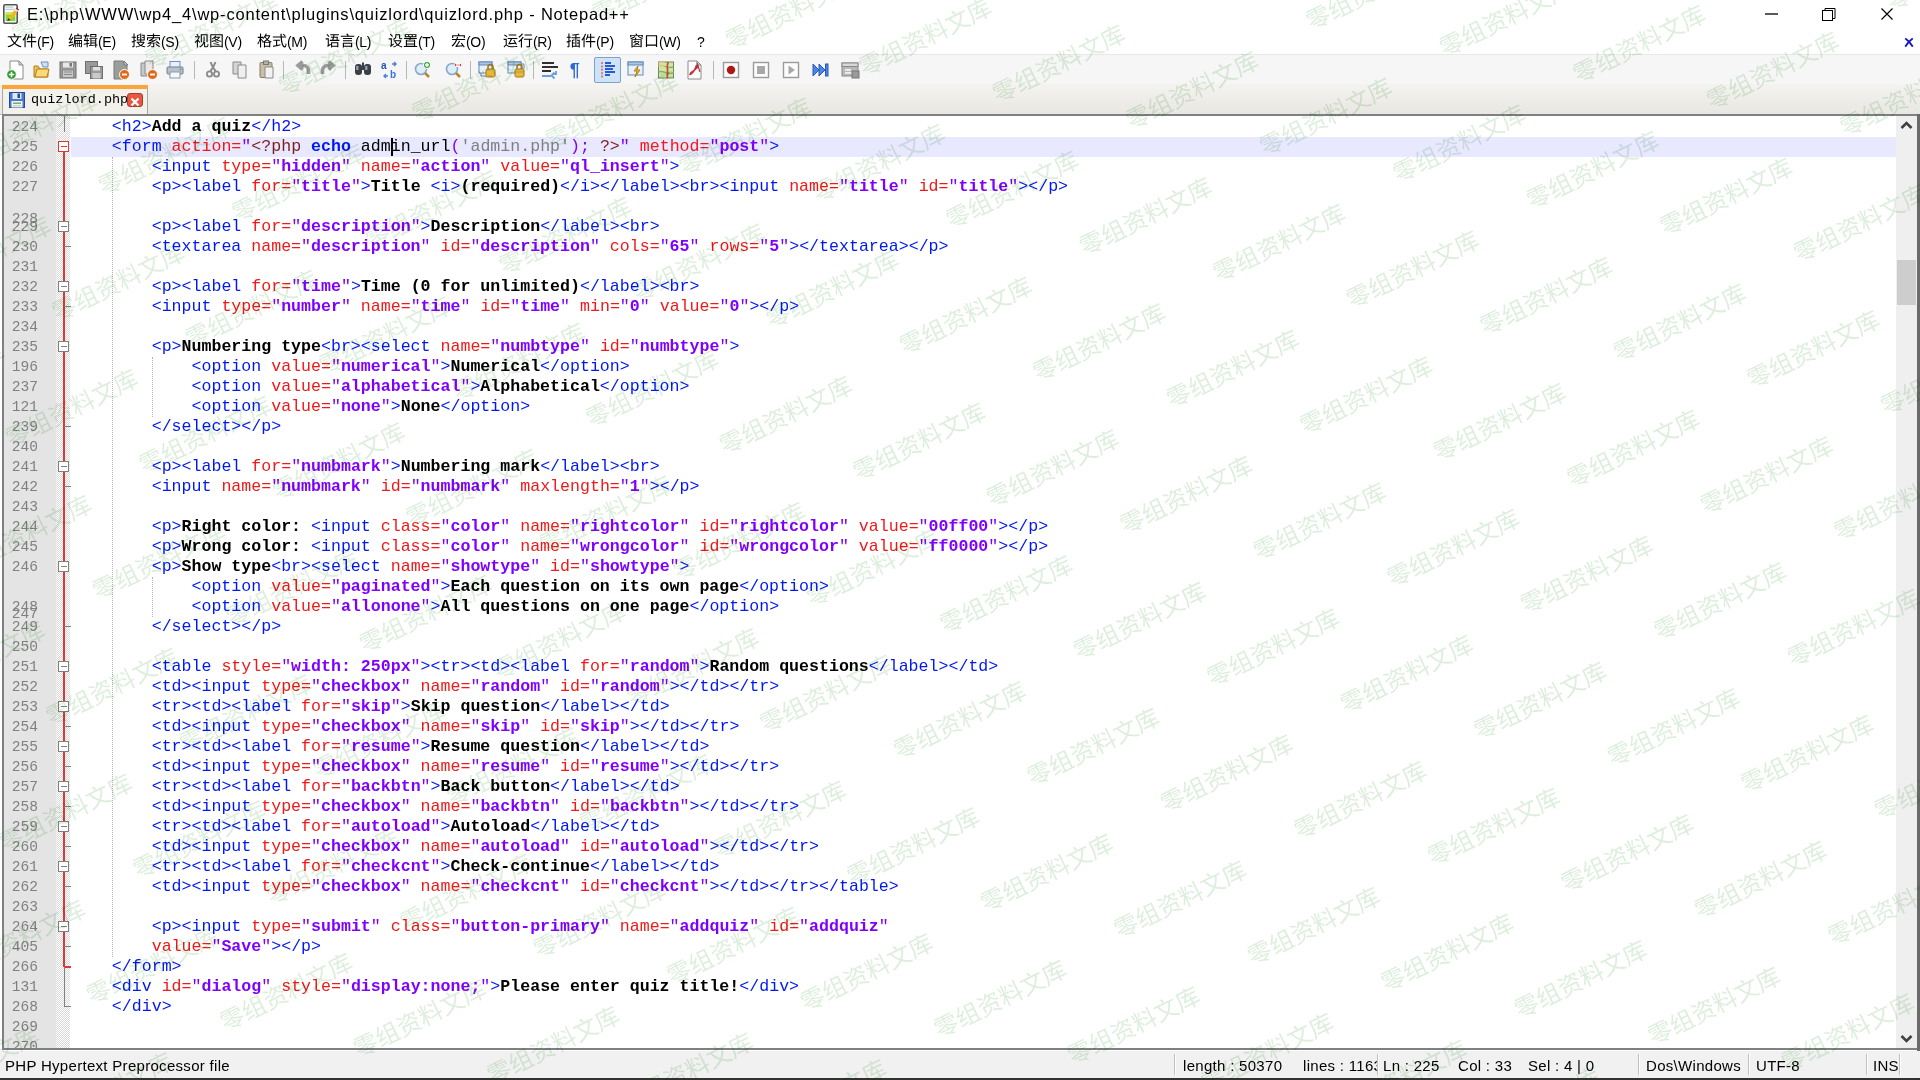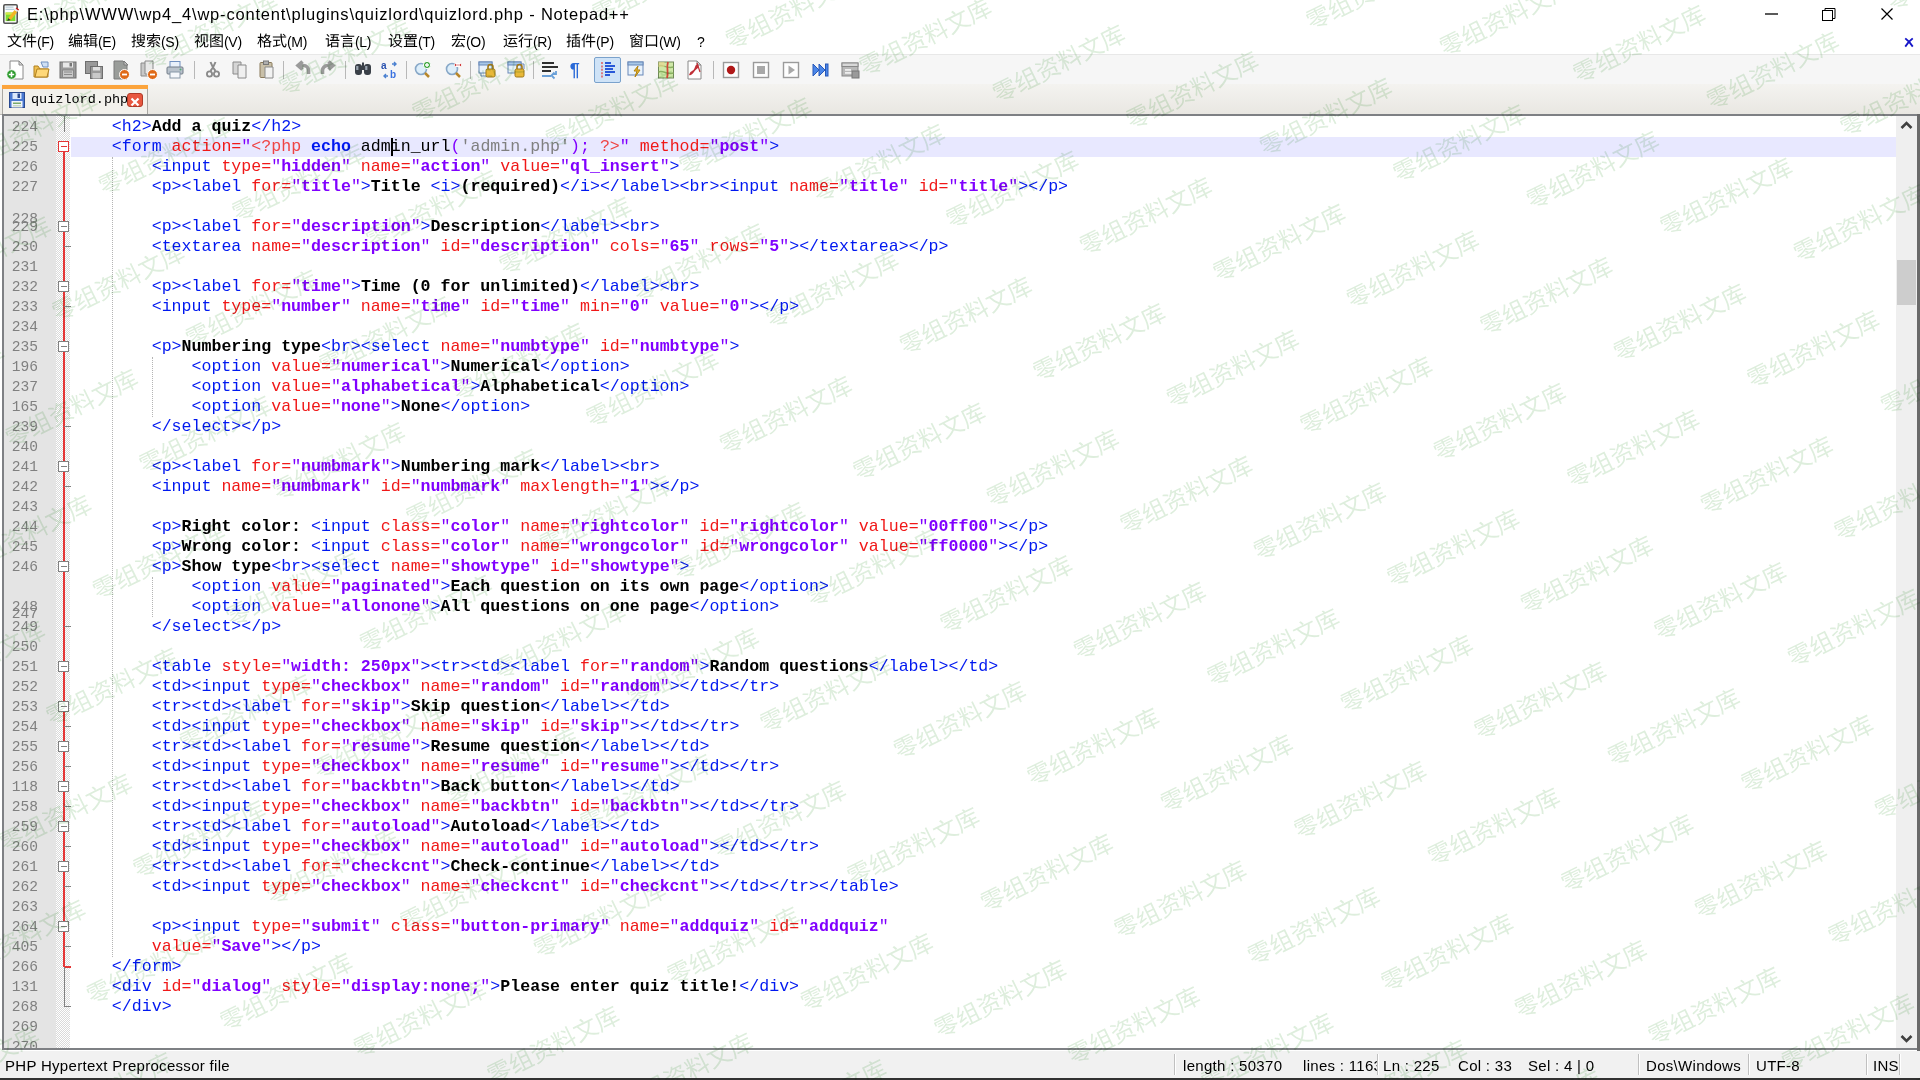--- a/index.html
+++ b/index.html
@@ -28,21 +28,21 @@
 .ftr{position:absolute;left:60px;width:7px;height:2px;background:#e43535}
 .fb{position:absolute;left:54px;width:11px;height:11px;background:#fff;border:1px solid #808080}
 .fb i{position:absolute;left:1.5px;top:4px;width:6px;height:1px;background:#808080}
 .fb.fbr{border-color:#e43535}
 .fb.fbr i{background:#e43535}
 #cursorline{position:absolute;left:67px;top:21px;width:1828px;height:20px;background:#e8e8ff}
 #caret{position:absolute;left:387px;top:22px;width:2px;height:18px;background:#000}
 .guide{position:absolute;width:1px;border-left:1px dotted #b4b4b4}
 .cl{position:absolute;left:68px;white-space:pre;font-family:"Liberation Mono",monospace;font-size:16.6px;line-height:20px;color:#000}
 .T{color:#0018f0}.A{color:#f01818}.Q{color:#8000ff}.V{color:#8000ff;font-weight:700}
-.C{color:#000;font-weight:700}.R{color:#ef4444}.K{color:#0018f0;font-weight:700}
+.C{color:#000;font-weight:700}.R{color:#7f1d1d}.K{color:#0018f0;font-weight:700}
 .S{color:#808080}.P{color:#8000ff}.I{color:#000}
 #vscroll{position:absolute;left:1896px;top:116px;width:21px;height:932px;background:#efefef}
 #vthumb{position:absolute;left:1px;top:144px;width:19px;height:45px;background:#cdcdcd}
 .varrow{position:absolute;left:4px;width:13px;height:9px;fill:none;stroke:#404040;stroke-width:2.6}
 #rborder{position:absolute;left:1917px;top:114px;width:3px;height:937px;background:#6a6a6a}
 #statusbar{position:absolute;left:0;top:1051px;width:1920px;height:27px;background:#f1f1f1}
 #sbtext,.sbt{position:absolute;top:6px;font-size:15px;color:#000;white-space:pre;letter-spacing:0.3px}
 .ssep{position:absolute;top:3px;width:1px;height:21px;background:#c0c0c0;box-shadow:1px 0 0 #fff}
 #botborder{position:absolute;left:0;top:1077.5px;width:1920px;height:2.5px;background:#323232}
 #wm{position:absolute;left:0;top:0;z-index:50;pointer-events:none;fill:#deeedd;mix-blend-mode:multiply}
@@ -317,40 +317,40 @@
 <div class="lnum" style="top:209px">228</div>
 <div class="lnum" style="top:217px">229</div>
 <div class="lnum" style="top:237px">230</div>
 <div class="lnum" style="top:257px">231</div>
 <div class="lnum" style="top:277px">232</div>
 <div class="lnum" style="top:297px">233</div>
 <div class="lnum" style="top:317px">234</div>
 <div class="lnum" style="top:337px">235</div>
 <div class="lnum" style="top:357px">196</div>
 <div class="lnum" style="top:377px">237</div>
-<div class="lnum" style="top:397px">165</div>
+<div class="lnum" style="top:397px">121</div>
 <div class="lnum" style="top:417px">239</div>
 <div class="lnum" style="top:437px">240</div>
 <div class="lnum" style="top:457px">241</div>
 <div class="lnum" style="top:477px">242</div>
 <div class="lnum" style="top:497px">243</div>
 <div class="lnum" style="top:517px">244</div>
 <div class="lnum" style="top:537px">245</div>
 <div class="lnum" style="top:557px">246</div>
 <div class="lnum" style="top:604px">247</div>
 <div class="lnum" style="top:597px">248</div>
 <div class="lnum" style="top:617px">249</div>
 <div class="lnum" style="top:637px">250</div>
 <div class="lnum" style="top:657px">251</div>
 <div class="lnum" style="top:677px">252</div>
 <div class="lnum" style="top:697px">253</div>
 <div class="lnum" style="top:717px">254</div>
 <div class="lnum" style="top:737px">255</div>
 <div class="lnum" style="top:757px">256</div>
-<div class="lnum" style="top:777px">118</div>
+<div class="lnum" style="top:777px">257</div>
 <div class="lnum" style="top:797px">258</div>
 <div class="lnum" style="top:817px">259</div>
 <div class="lnum" style="top:837px">260</div>
 <div class="lnum" style="top:857px">261</div>
 <div class="lnum" style="top:877px">262</div>
 <div class="lnum" style="top:897px">263</div>
 <div class="lnum" style="top:917px">264</div>
 <div class="lnum" style="top:937px">405</div>
 <div class="lnum" style="top:957px">266</div>
 <div class="lnum" style="top:977px">131</div>

